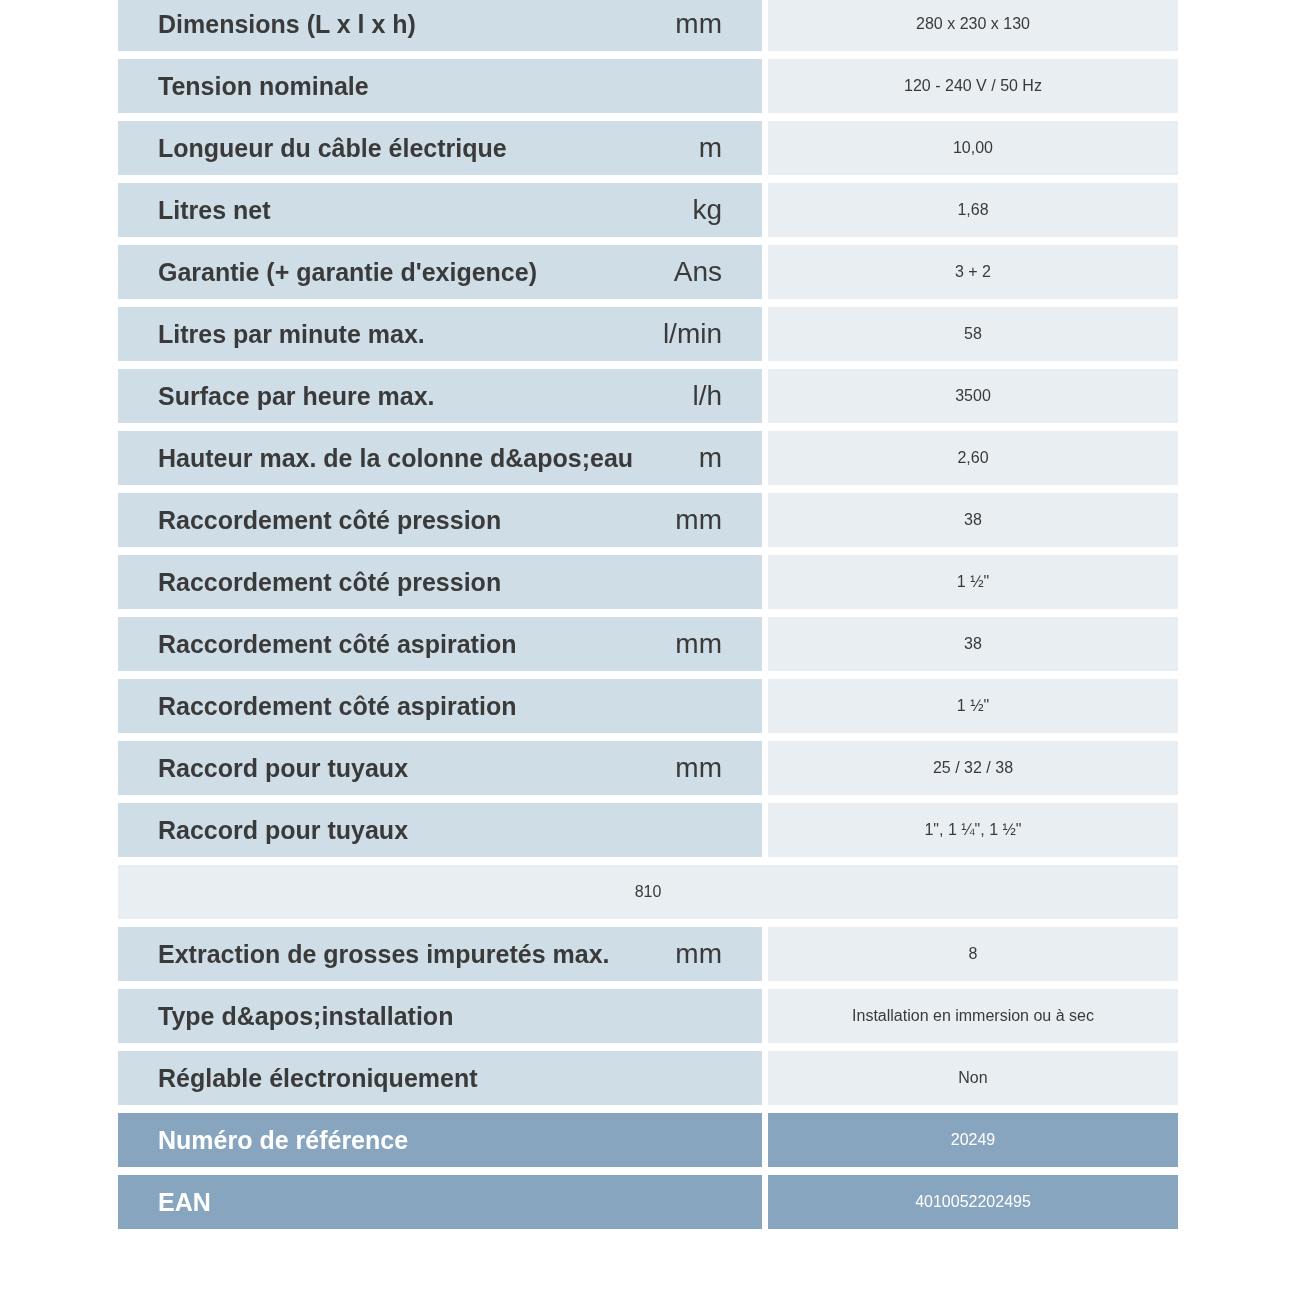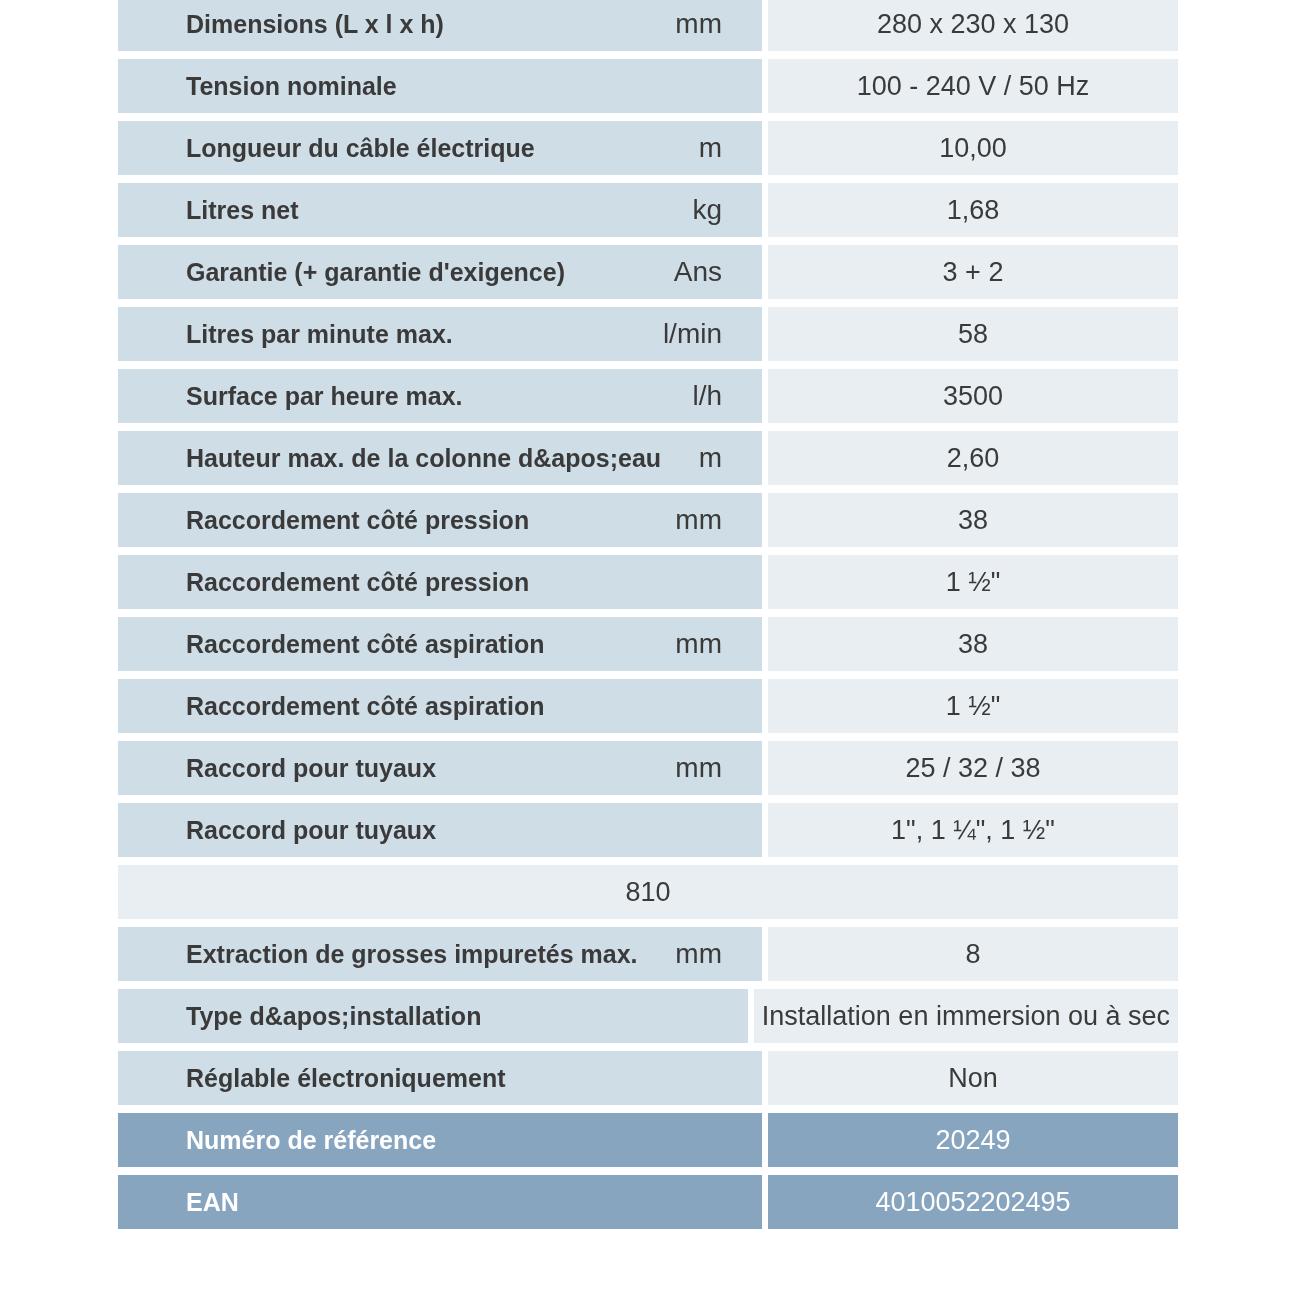--- a/index.html
+++ b/index.html
@@ -36,30 +36,29 @@
     display: flex;
     align-items: center;
     justify-content: center;
     padding: 0 8px;
   }
   .spec-label {
     font-weight: bold;
     font-size: 25px;
     color: var(--text, #3a3a3a);
     white-space: nowrap;
-    margin-left: 28px;
   }
   .spec-unit {
     font-size: 28px;
     color: var(--text, #3a3a3a);
     white-space: nowrap;
     padding-left: 12px;
   }
   .spec-value {
-    font-size: 27px;
+    font-size: 16px;
     color: var(--text, #3a3a3a);
     white-space: nowrap;
   }
   .spec-row.dark .cell-left,
   .spec-row.dark .cell-right { background: var(--dark-row-bg, #88a5bf); }
   .spec-row.dark .spec-label,
   .spec-row.dark .spec-unit,
   .spec-row.dark .spec-value { color: var(--dark-row-text, #ffffff); }
 </style>
 </head>
@@ -75,21 +74,21 @@
       <span class="spec-value">280 x 230 x 130</span>
     </div>
   </div>
 
   <div class="spec-row">
     <div class="cell-left">
       <span class="spec-label">Tension nominale</span>
       <span class="spec-unit"></span>
     </div>
     <div class="cell-right">
-      <span class="spec-value">100 - 240 V / 50 Hz</span>
+      <span class="spec-value">120 - 240 V / 50 Hz</span>
     </div>
   </div>
 
 
   <div class="spec-row">
     <div class="cell-left">
       <span class="spec-label">Longueur du câble électrique</span>
       <span class="spec-unit">m</span>
     </div>
     <div class="cell-right">

